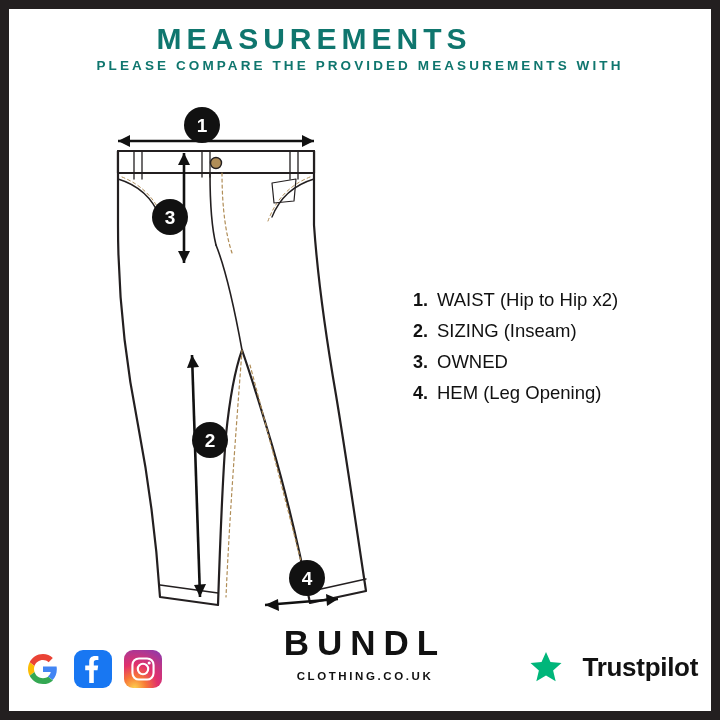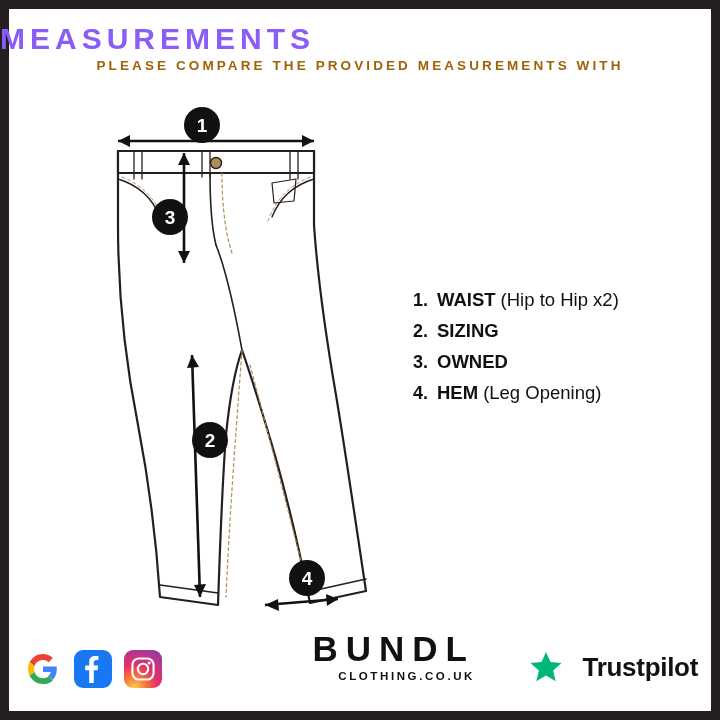--- a/index.html
+++ b/index.html
@@ -29,36 +29,37 @@
   .frame-bottom { bottom: 0; left: 0; width: 720px; height: 9px; }
   .frame-left { top: 0; left: 0; width: 9px; height: 720px; }
   .frame-right { top: 0; right: 0; width: 9px; height: 720px; }
 
   
   .title {
     position: absolute;
     top: 22px;
     left: 0;
     width: 628px;
+    text-align: center;
     font-size: 30px;
     font-weight: bold;
     letter-spacing: 5px;
-    color: #8b5cf6;
+    color: #0f766e;
   }
   .subtitle {
     position: absolute;
     top: 56px;
     left: 60px;
     width: 600px;
     text-align: center;
     font-size: 13.5px;
     font-weight: bold;
     letter-spacing: 3.1px;
     line-height: 20px;
-    color: #a16207;
+    color: #0f766e;
   }
 
   
   #diagram {
     position: absolute;
     top: 105px;
     left: 60px;
     width: 330px;
     height: 520px;
   }
@@ -80,50 +81,50 @@
     margin-bottom: 1px;
   }
   .legend-num {
     width: 30px;
     text-align: right;
     padding-right: 9px;
     font-weight: bold;
     font-size: 18px;
   }
   .legend-label {
-    font-weight: bold;
+    font-weight: normal;
     white-space: nowrap;
   }
   .legend-desc {
     font-weight: normal;
     padding-left: 5px;
     white-space: nowrap;
   }
 
   
   .brand {
     position: absolute;
     left: 255px;
     bottom: 38px;
     width: 220px;
-    text-align: right;
+    text-align: center;
   }
   .brand-name {
     font-size: 35px;
     font-weight: bold;
     letter-spacing: 8px;
     color: #111111;
     line-height: 38px;
   }
   .brand-sub {
     font-size: 11.5px;
     font-weight: bold;
     letter-spacing: 2.6px;
     color: #111111;
-    margin-top: 2px;
+    margin-top: 8px;
   }
 
   .socials {
     position: absolute;
     left: 24px;
     bottom: 32px;
     display: flex;
     gap: 12px;
     align-items: center;
   }
@@ -254,20 +255,21 @@
 
   <div class="legend">
     <div class="legend-row">
       <span class="legend-num">1.</span>
       <span class="legend-label">WAIST</span>
       <span class="legend-desc">(Hip to Hip x2)</span>
     </div>
     <div class="legend-row">
       <span class="legend-num">2.</span>
       <span class="legend-label">SIZING</span>
+      <span class="legend-desc">(Inseam)</span>
     </div>
     <div class="legend-row">
       <span class="legend-num">3.</span>
       <span class="legend-label">OWNED</span>
     </div>
     <div class="legend-row">
       <span class="legend-num">4.</span>
       <span class="legend-label">HEM</span>
       <span class="legend-desc">(Leg Opening)</span>
     </div>

